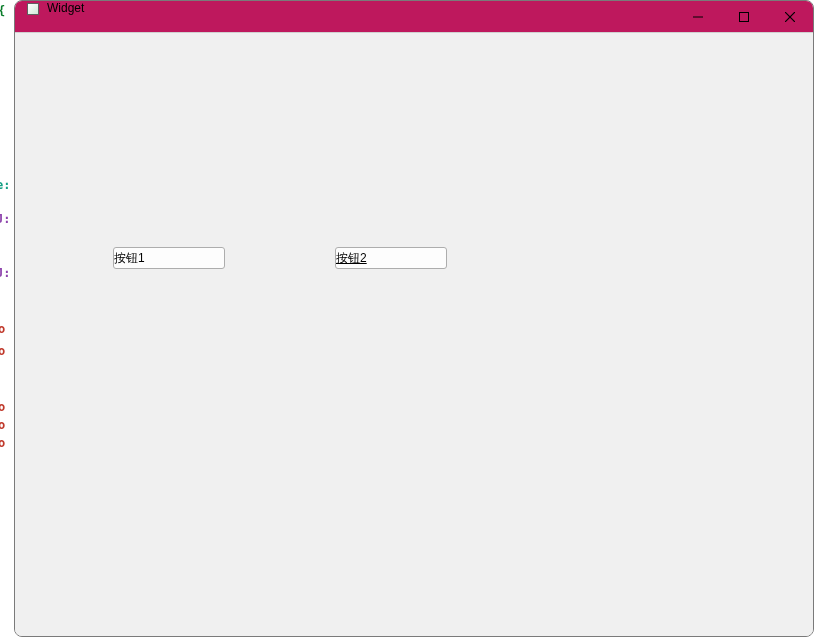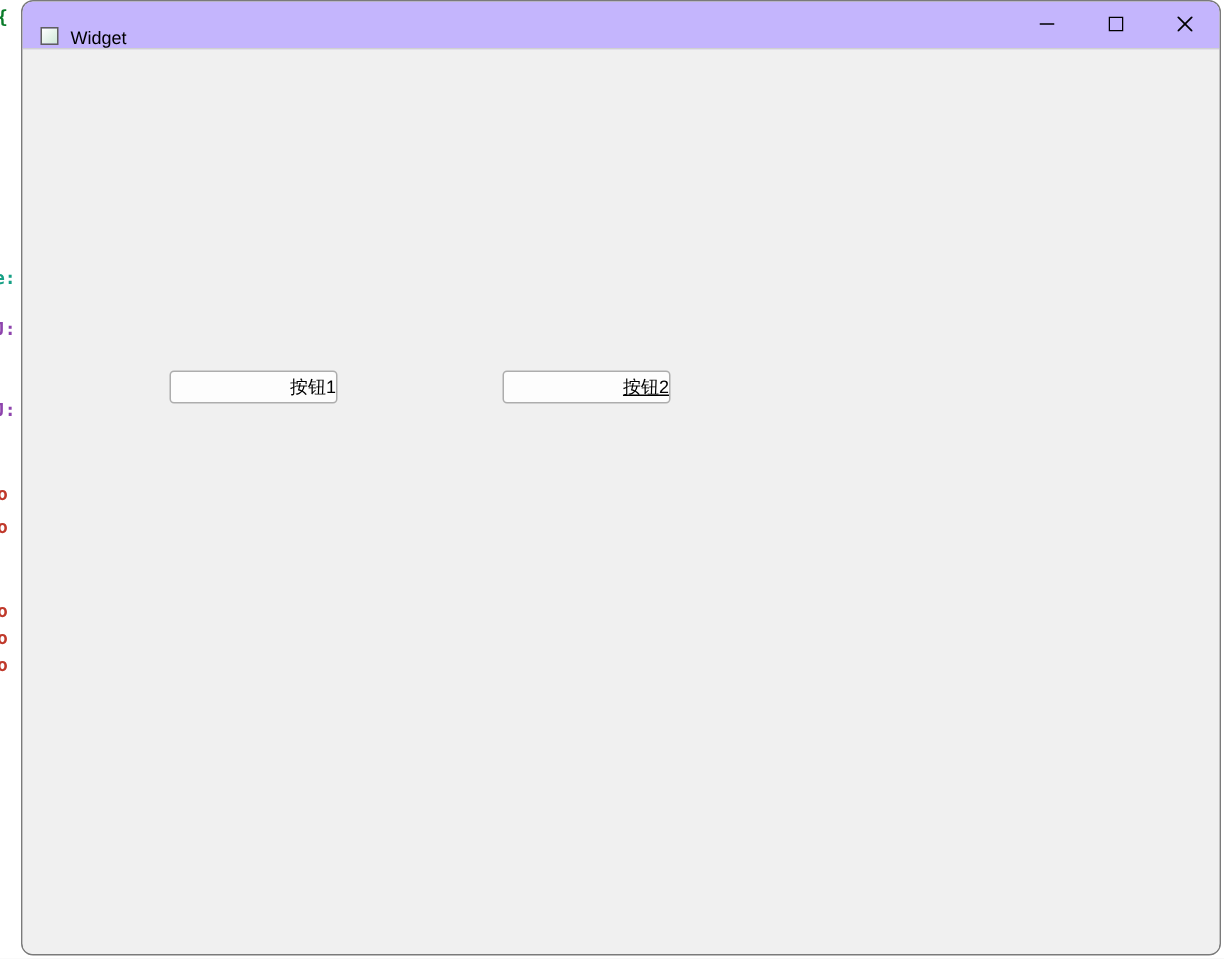--- a/index.html
+++ b/index.html
@@ -53,23 +53,23 @@
       border: 1px solid #7a7a7a;
       border-radius: 8px;
       overflow: hidden;
       box-shadow: 0 0 0 0 rgba(0,0,0,0);
       z-index: 10;
     }
 
     .titlebar {
       height: 32px;
       width: 100%;
-      background: #c4b5fd;
+      background: #be185d;
       display: flex;
-      align-items: flex-end;
+      align-items: flex-start;
       border-bottom: 1px solid #d0d0d0;
       user-select: none;
     }
 
     .titlebar .app-icon {
       width: 16px;
       height: 16px;
       margin-left: 10px;
       margin-right: 6px;
       display: flex;
@@ -122,21 +122,21 @@
     .qt-btn {
       position: absolute;
       width: 112px;
       height: 22px;
       background: #fdfdfd;
       border: 1px solid #adadad;
       border-radius: 3px;
       font-family: "Microsoft YaHei", "Segoe UI", sans-serif;
       font-size: 12px;
       color: #000;
-      text-align: right;
+      text-align: left;
       line-height: 20px;
       cursor: default;
     }
 
     #btn1 { left: 98px;  top: 214px; }
     #btn2 { left: 320px; top: 214px; text-decoration: underline; }
   </style>
 </head>
 <body>
 

